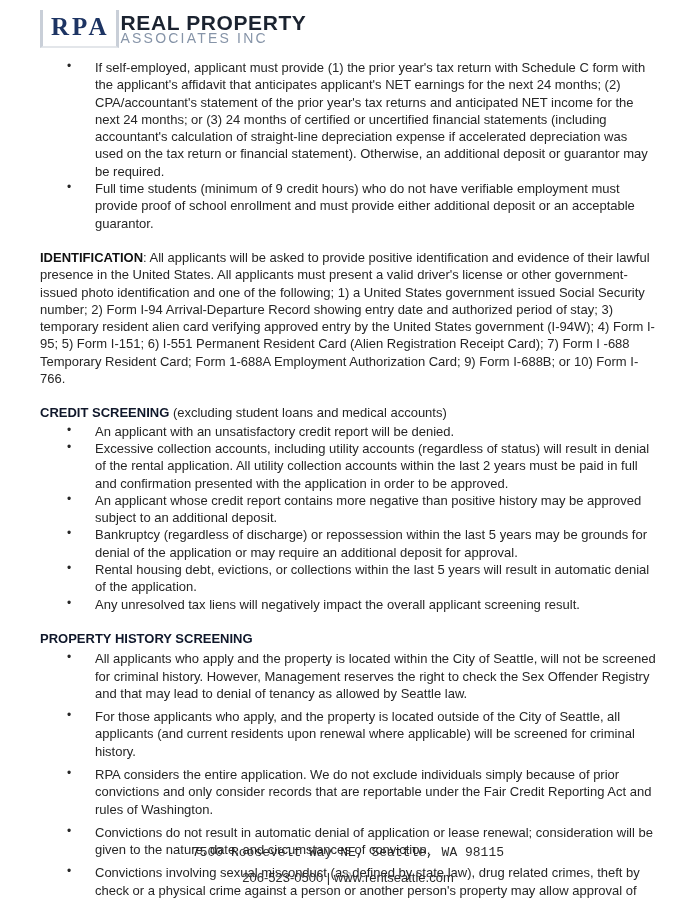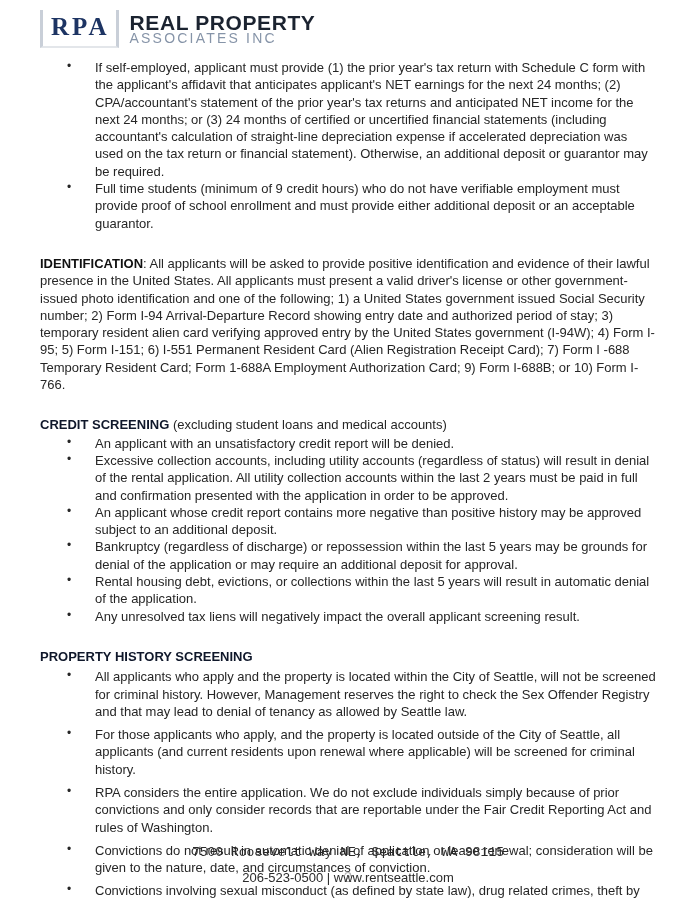--- a/index.html
+++ b/index.html
@@ -4,32 +4,32 @@
 <style>
   * { margin:0; padding:0; box-sizing:border-box; }
   html,body { background:#ffffff; }
   .page {
     width:696px; height:900px; margin:0 auto; background:#ffffff;
     font-family:"Liberation Sans", sans-serif;
     font-size:13px; line-height:17.3px; color:#262626;
     padding:7px 40px 0 40px; overflow:hidden; position:relative;
   }
   
-  .logo { display:flex; align-items:center; gap:11px; height:44px; margin-bottom:8px; }
+  .logo { display:flex; align-items:center; gap:2px; height:44px; margin-bottom:8px; }
   .monogram {
     font-family:"Liberation Serif", serif; font-weight:bold;
     font-size:25px; line-height:28px; color:#1d3463; letter-spacing:3px;
     border-left:3px solid #c9cfd8; border-right:3px solid #c9cfd8;
     padding:3px 6px 5px 8px; border-bottom:2px solid #e3e6ea;
   }
   .logo-text { display:flex; flex-direction:column; justify-content:center; }
   .logo-title { font-weight:bold; font-size:21px; line-height:18px; color:#1b2330; letter-spacing:0.6px; }
   .logo-subtitle { font-size:14px; line-height:13px; color:#8694a8; letter-spacing:2.2px; }
   
-  .block { margin-top:23px; }
+  .block { margin-top:17px; }
   #doc-body .block:first-child { margin-top:4px; }
   .heading-line strong { color:#0f172a; }
   .para strong { color:#111111; }
   ul.bullets { list-style:none; }
   .bullet-item { position:relative; padding-left:55px; }
   .bullet { position:absolute; left:27px; top:-1px; font-size:12px; color:#262626; }
   [data-name="criminal-history-screening-section"] .bullet-item { margin-top:6px; }
   [data-name="criminal-history-screening-section"] .bullet-item:first-child { margin-top:3px; }
   [data-name="credit-screening-section"] ul.bullets { margin-top:1px; }
   

